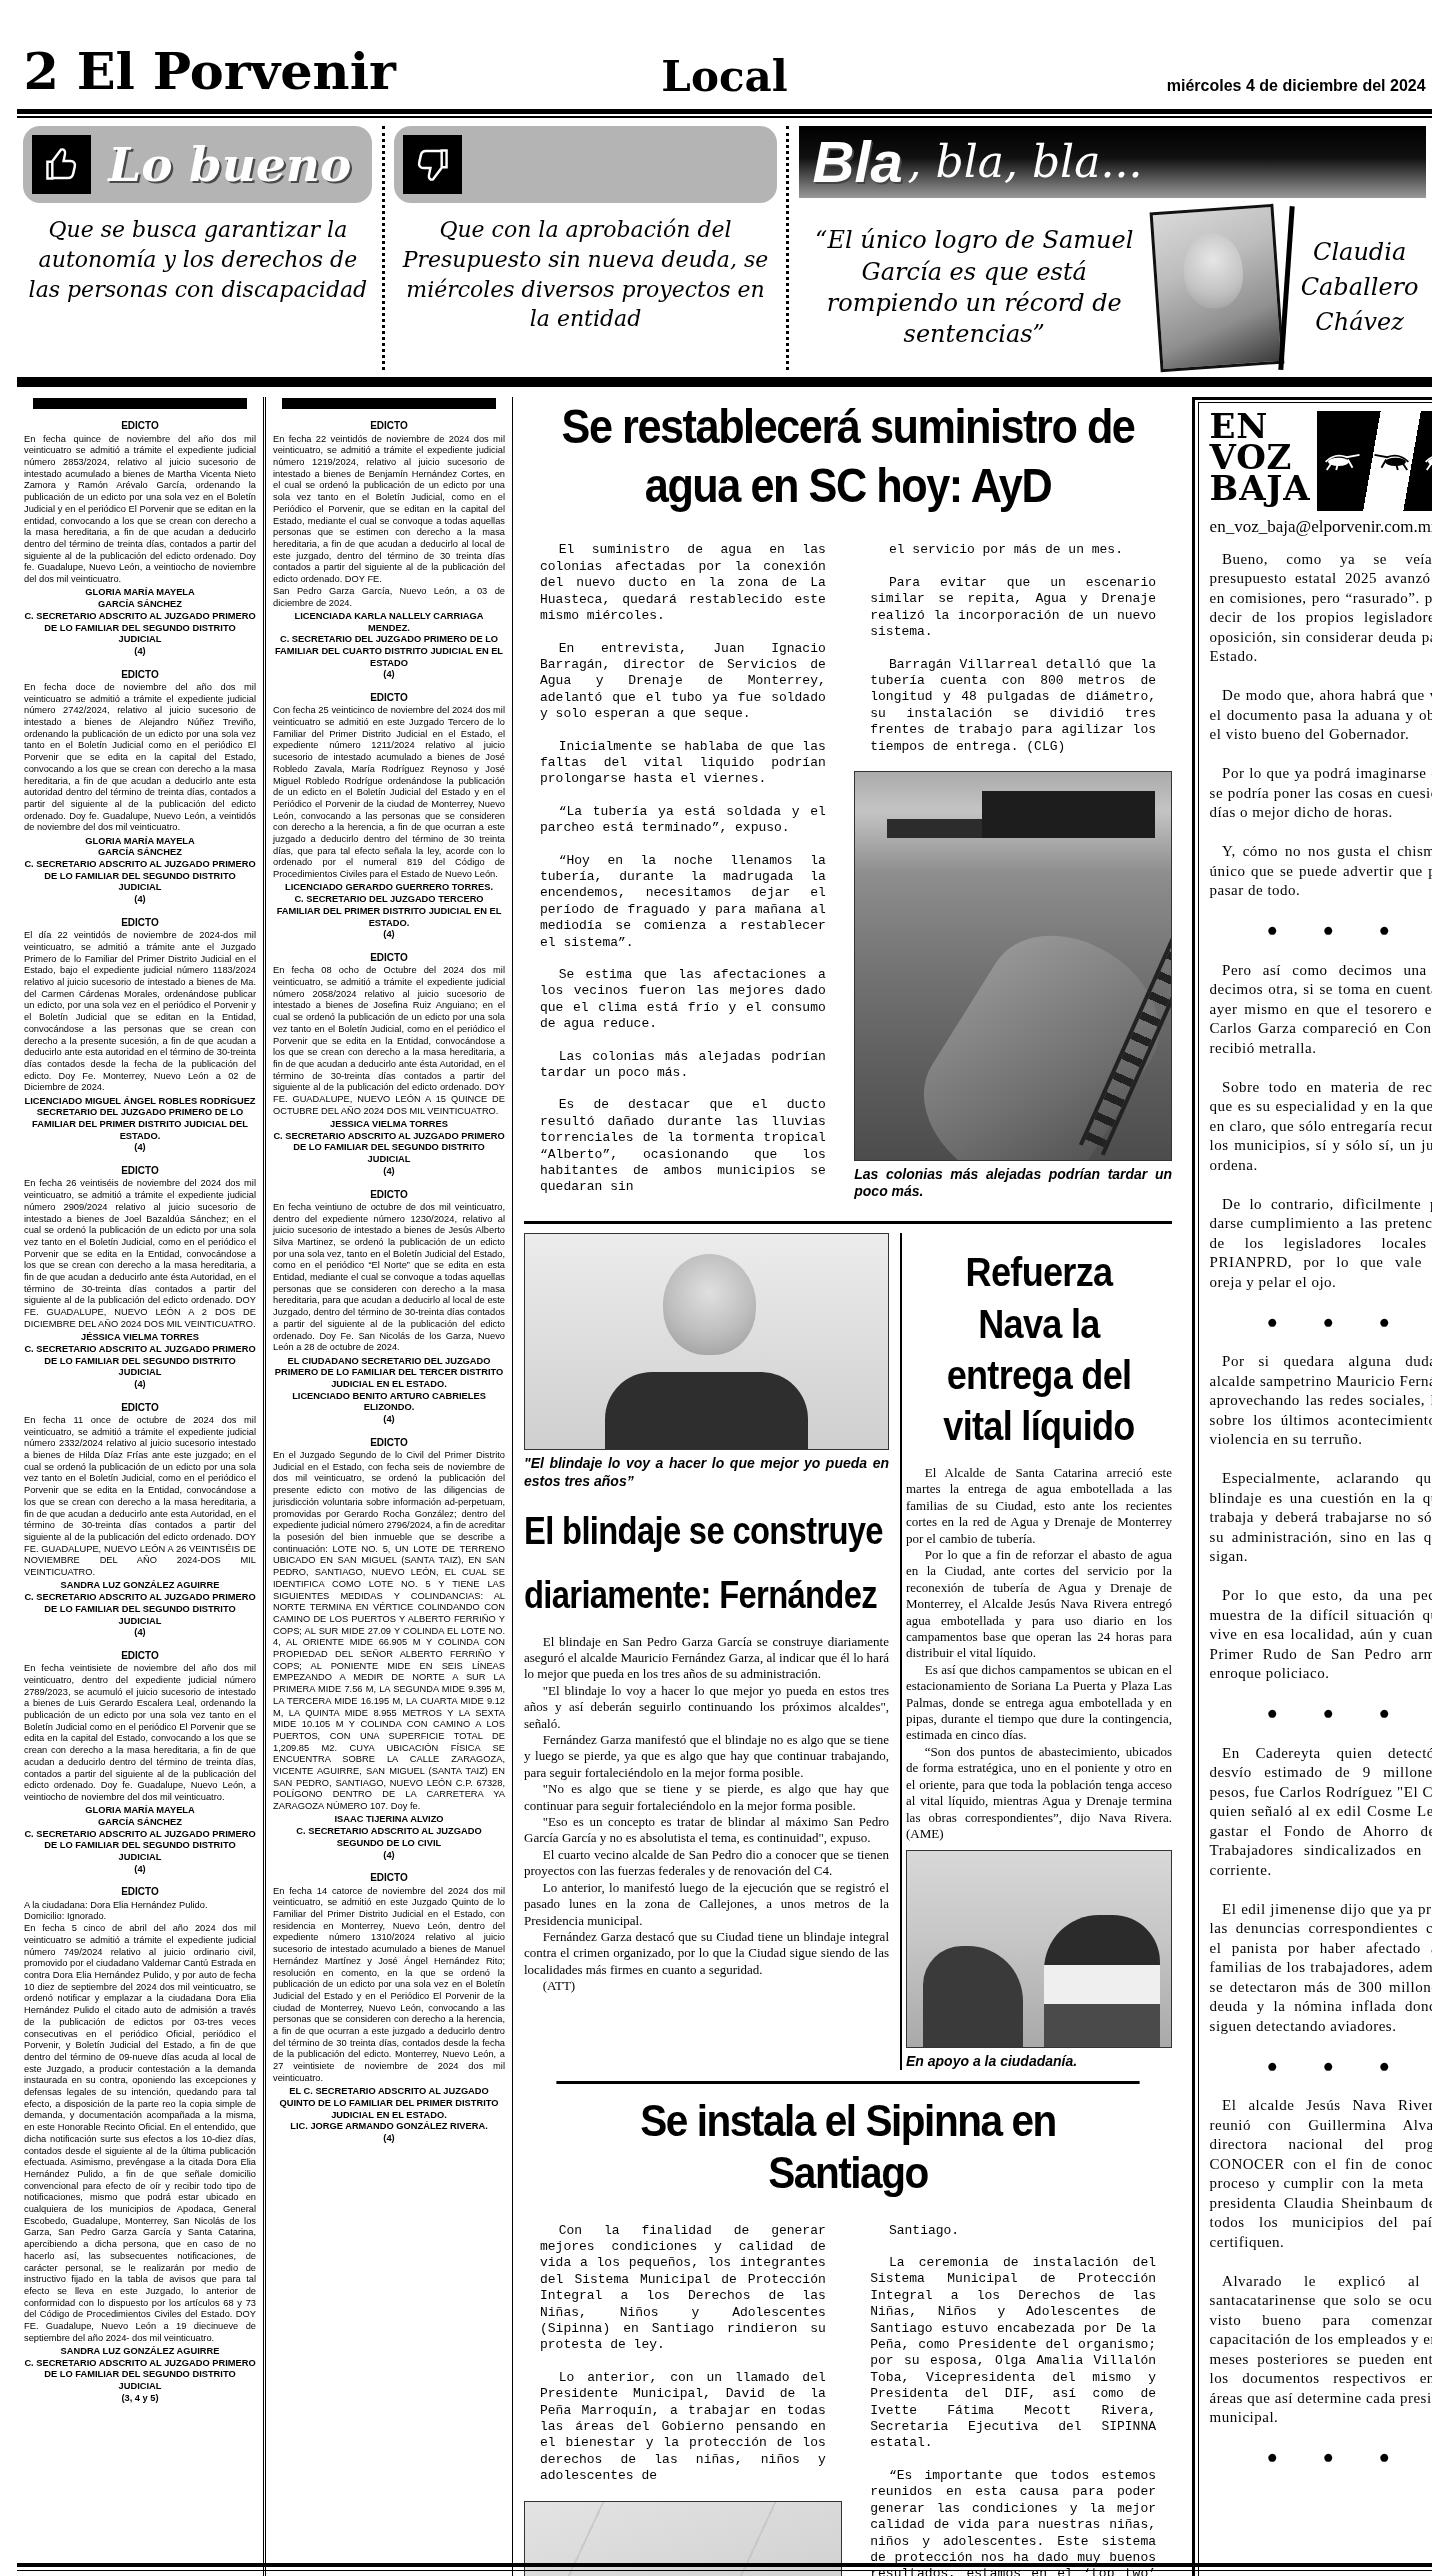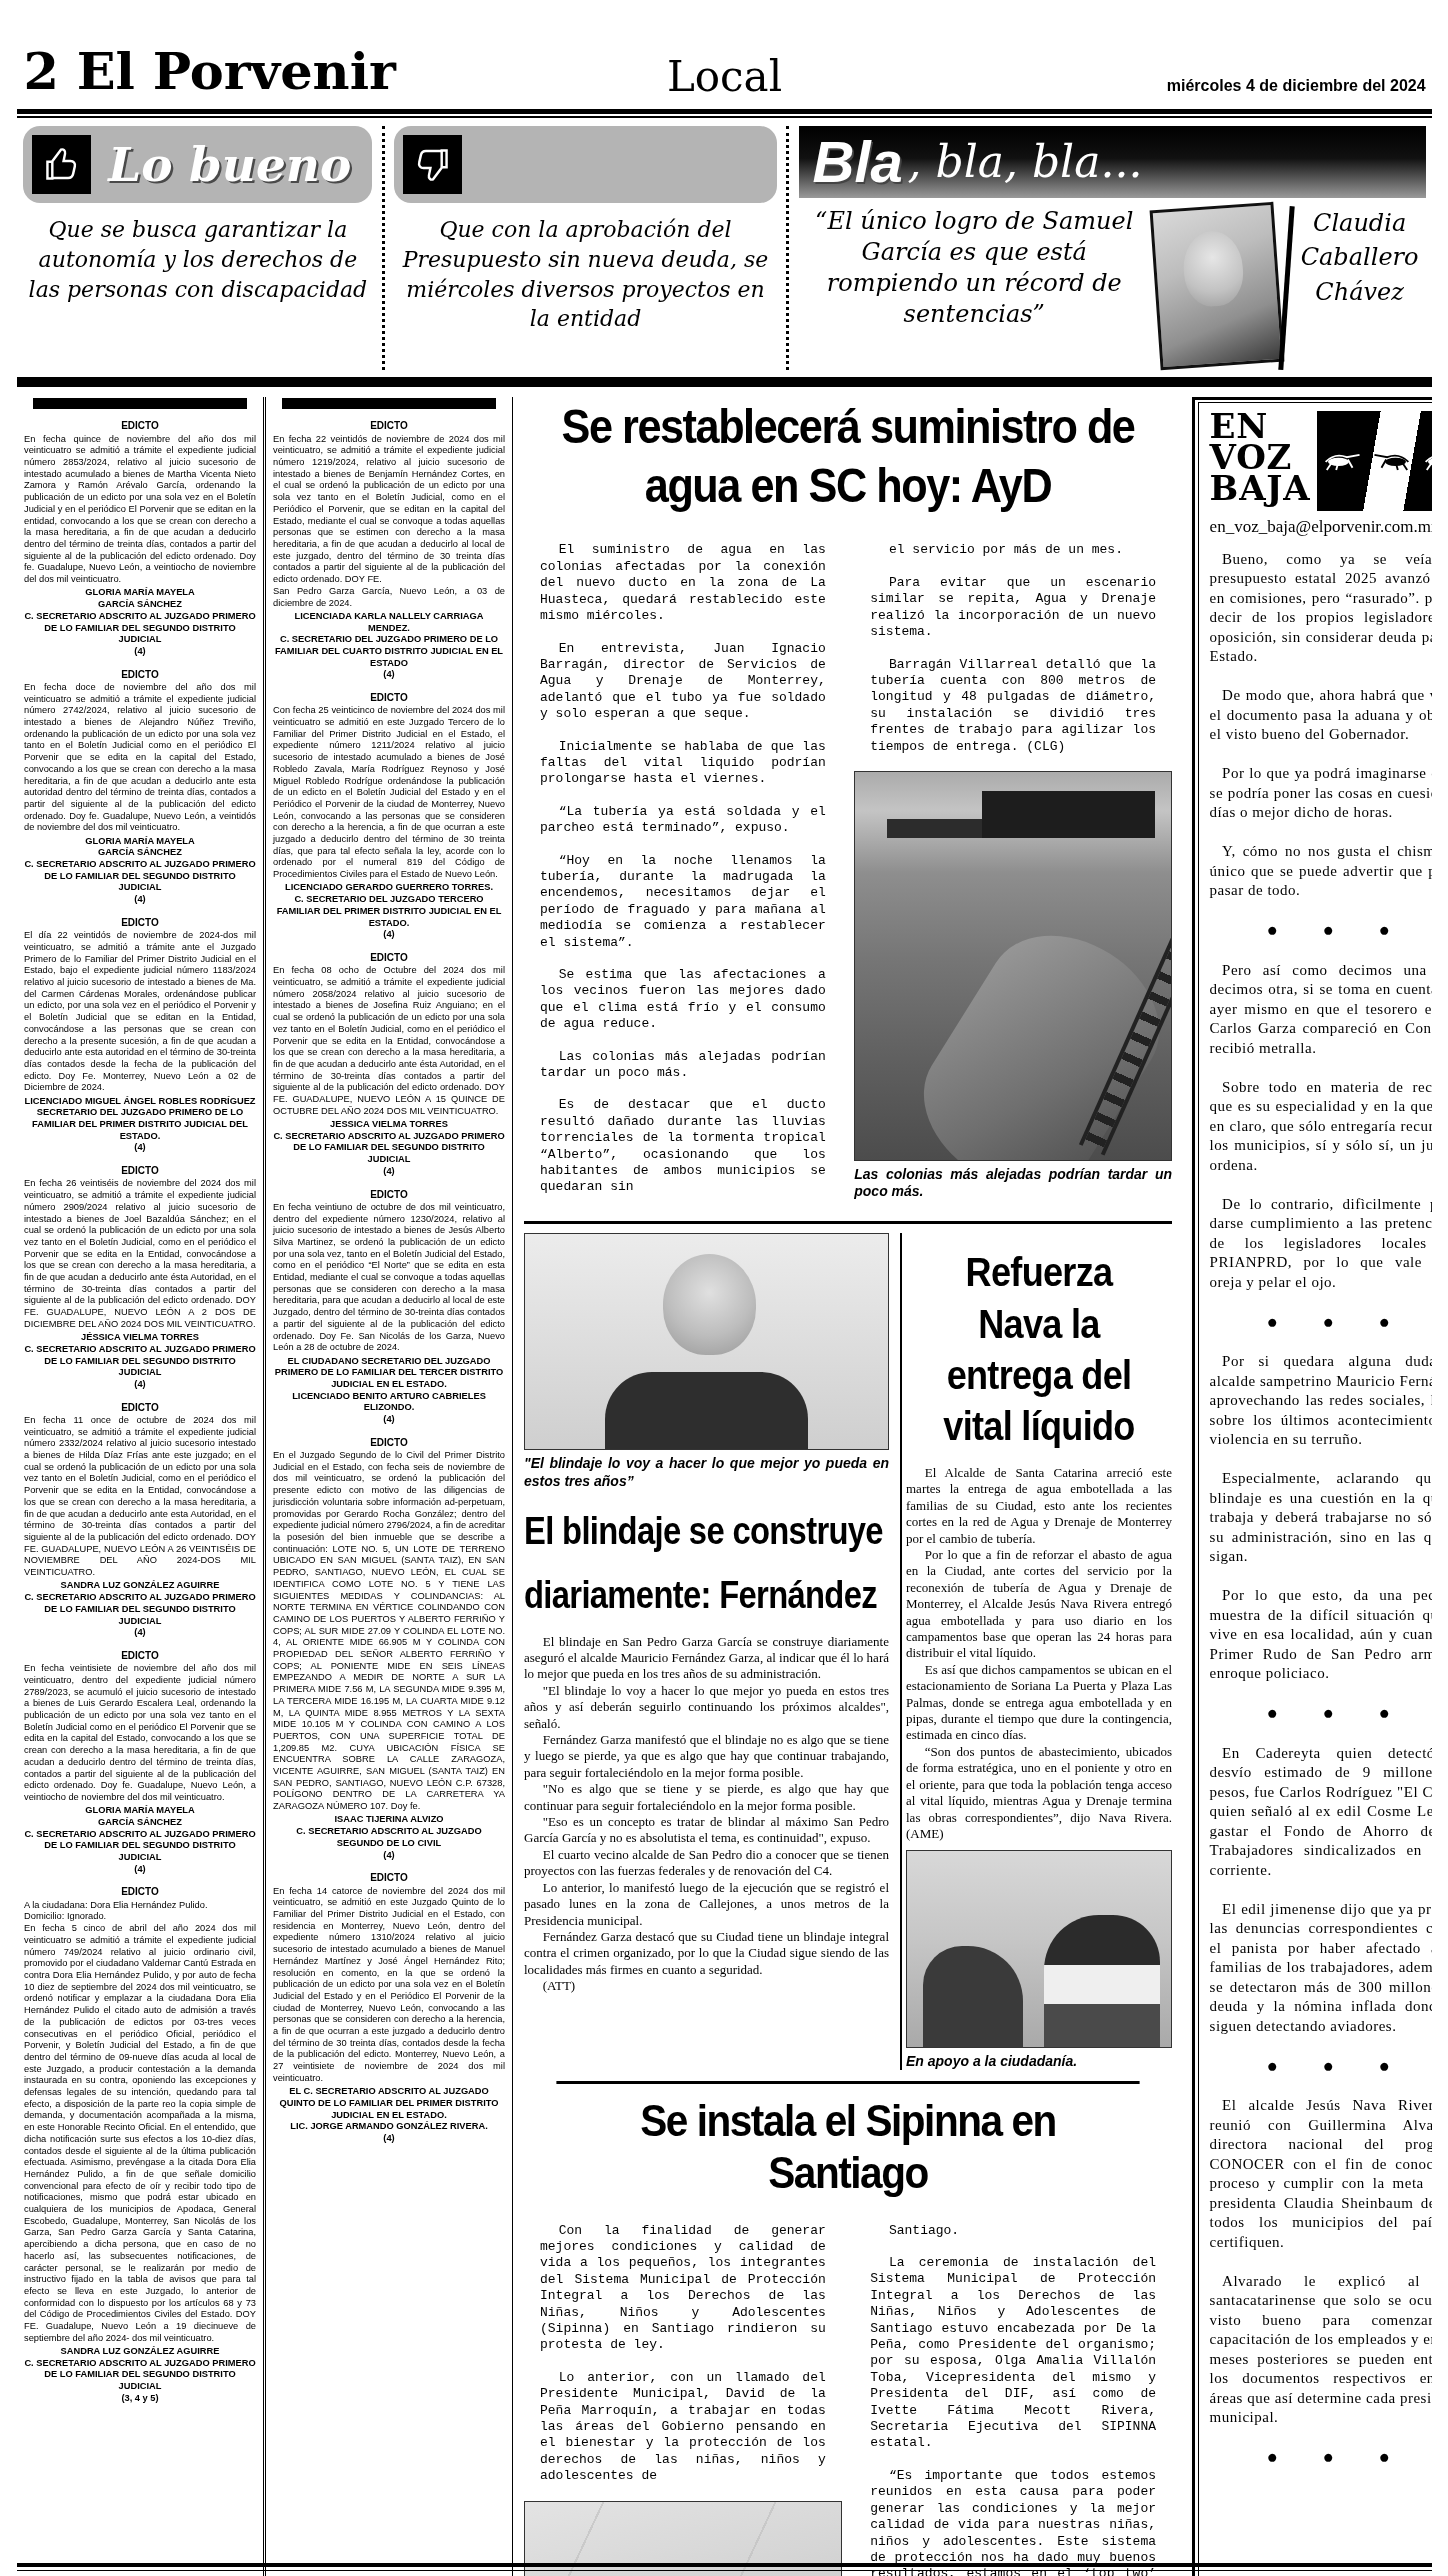--- a/index.html
+++ b/index.html
@@ -2,41 +2,41 @@
 <html lang="es" style="font-size:12.5px"><head>
 <meta charset="utf-8">
 <style>
   html,body{margin:0;padding:0;background:#888;}
   .page{position:relative;width:1449px;height:2576px;background:#fff;color:#000;
         font-family:"Liberation Serif",serif;overflow:hidden;margin:0 auto;}
 
   
   .hdr{display:grid;grid-template-columns:1fr auto 1fr;align-items:end;padding:41px 23.4px 7.8px;}
   .hdr .brand{font-family:"DejaVu Serif",serif;font-weight:bold;font-size:51px;letter-spacing:0px;}
-  .hdr .section{font-family:"DejaVu Serif",serif;font-weight:normal;font-size:42px;text-align:center;}
+  .hdr .section{font-family:"DejaVu Serif",serif;font-weight:bold;font-size:42px;text-align:center;}
   .hdr .date{font-family:"Liberation Sans",sans-serif;font-weight:bold;font-size:16px;text-align:right;padding-bottom:6.2px;}
   .rule-double{margin:0 17px;border-top:5.5px solid #000;border-bottom:2.3px solid #000;height:2.3px;}
 
   
   .banners{display:flex;padding:7.8px 23.4px 0;align-items:stretch;}
   .banner{display:flex;flex-direction:column;}
   .banner.good{width:349px;}
   .banner.bad{width:383px;}
   .banner.bla{flex:1;}
   .vsep{border-left:3.9px dotted #000;margin:0 9.3px;}
   .gbar{background:#b4b4b4;height:69px;display:flex;align-items:center;padding:3.9px;border-radius:17px;}
   .icon-box{width:59px;height:59px;background:#000;flex:0 0 auto;display:flex;align-items:center;justify-content:center;margin-left:4.7px;}
   .gbar .btitle{flex:1;text-align:center;font-family:"DejaVu Serif",serif;font-style:italic;font-weight:bold;
       font-size:47px;color:#fff;text-shadow:2.3px 2.3px 0 #4a4a4a;}
   .banner-text{font-family:"DejaVu Serif",serif;font-style:italic;font-size:22px;line-height:1.35;text-align:center;margin:12.5px 3.1px 0;}
   .bla-bar{height:72px;background:linear-gradient(180deg,#000 0%,#111 45%,#9a9a9a 100%);
       color:#fff;display:flex;align-items:center;padding:0 14px;}
   .bla-bold{font-family:"Liberation Sans",sans-serif;font-weight:bold;font-style:italic;font-size:58px;line-height:1;text-shadow:1.6px 1.6px 0 #444;}
   .bla-rest{font-family:"DejaVu Serif",serif;font-style:italic;font-size:44px;line-height:1;margin-left:4.7px;}
-  .bla-body{display:flex;align-items:flex-start;margin-top:7.8px;gap:5px;}
+  .bla-body{display:flex;align-items:center;margin-top:7.8px;gap:5px;}
   .bla-quote{flex:1;font-family:"DejaVu Serif",serif;font-style:italic;font-size:24px;line-height:1.3;text-align:center;margin:0;}
   .bla-photo{width:118px;height:154px;border:3.9px solid #111;transform:rotate(-4deg);
       background:linear-gradient(160deg,#d9d9d9 0%,#bdbdbd 35%,#8f8f8f 70%,#3a3a3a 100%);position:relative;}
   .bla-photo .face{position:absolute;left:26.5px;top:22px;width:59px;height:75px;border-radius:50% 50% 45% 45%;
       background:radial-gradient(circle at 50% 35%,#e6e6e6 0%,#c2c2c2 60%,#9a9a9a 100%);}
   .bla-line{width:4.7px;height:164px;background:#000;transform:rotate(4deg);}
   .bla-author{width:132px;font-family:"DejaVu Serif",serif;font-style:italic;font-size:24px;line-height:1.45;text-align:center;margin:0;}
   .rule-thick{height:10px;background:#000;margin:7.8px 17px 0;}
 
   

